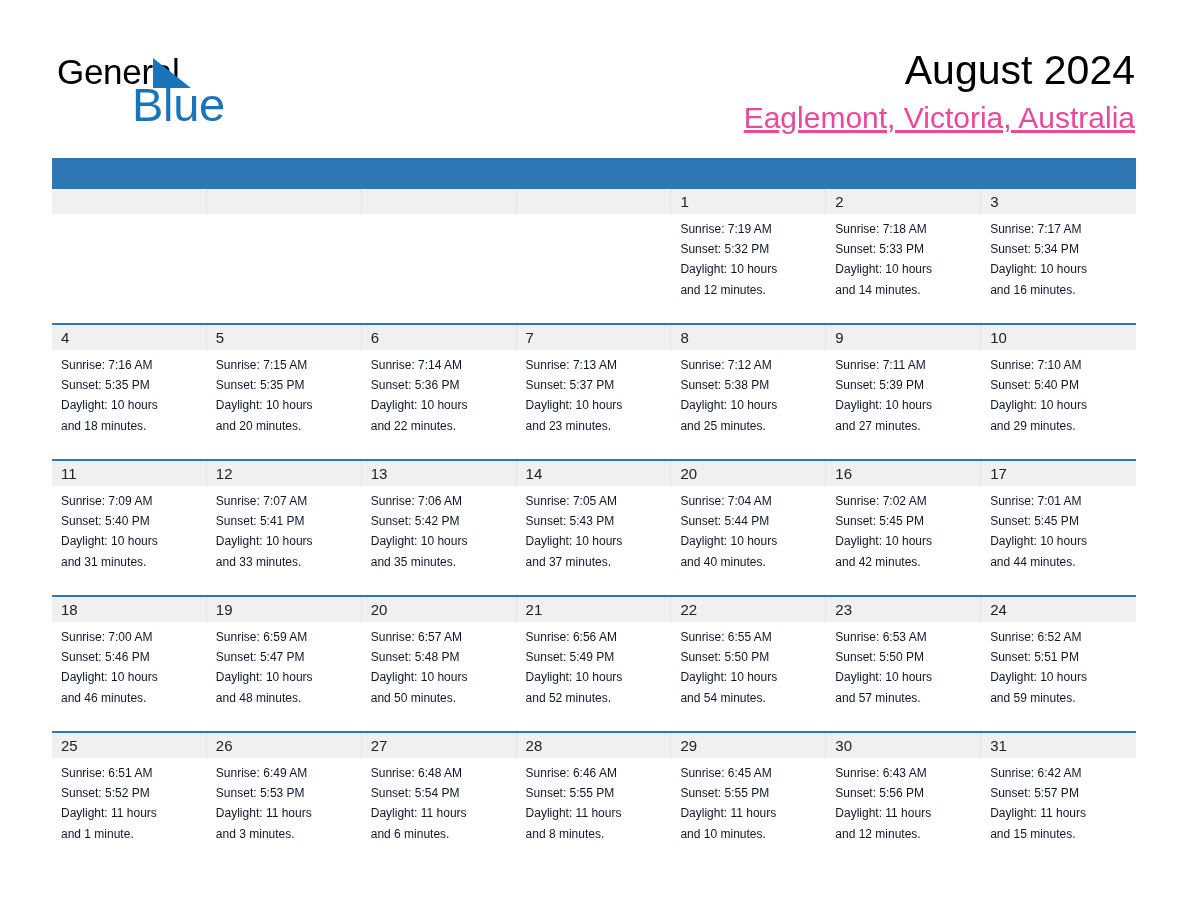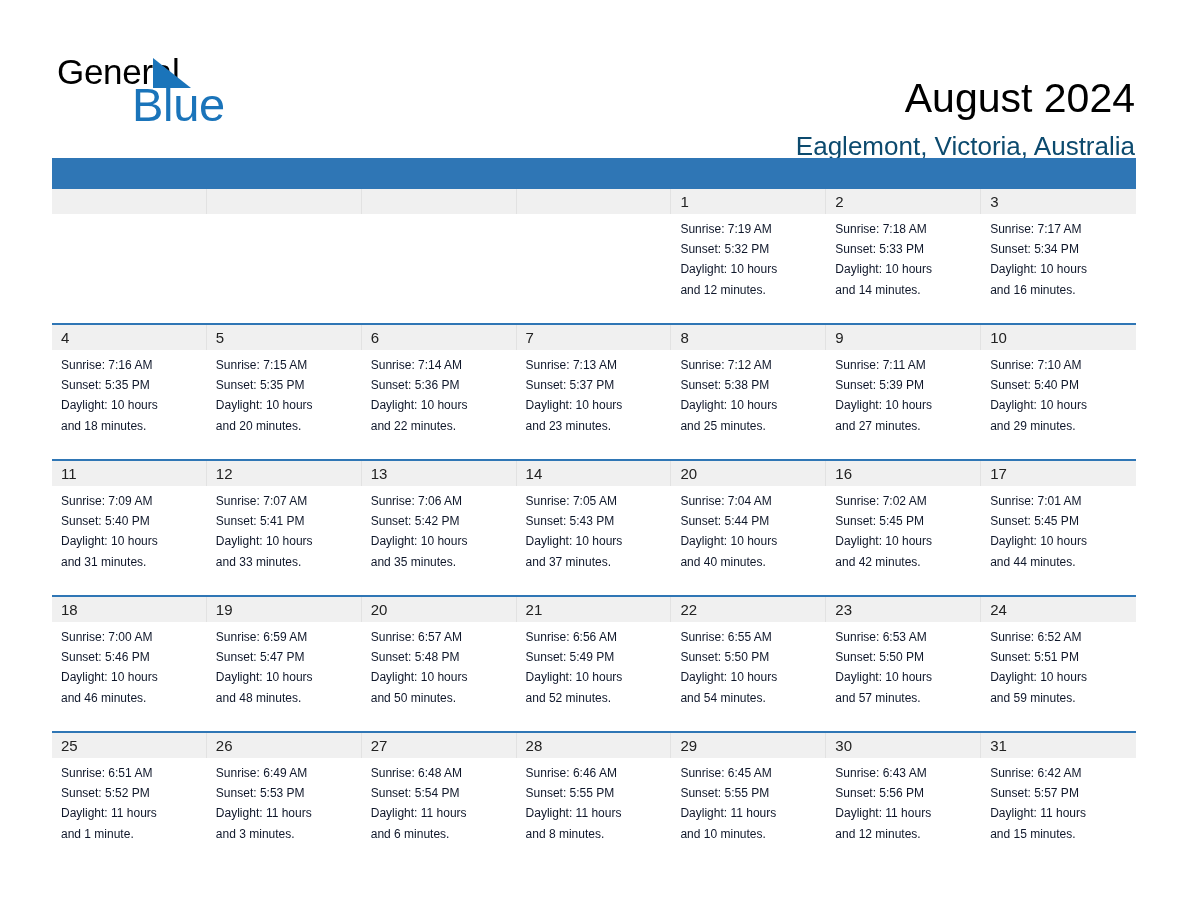--- a/index.html
+++ b/index.html
@@ -64,36 +64,36 @@
     color: #1a74ba;
     letter-spacing: -0.3px;
     font-weight: 400;
   }
 
   .title-block {
     position: absolute;
     right: 53px;
     top: 44px;
     text-align: right;
-    margin-top: 28px;
   }
   .cal-title {
     font-size: 41px;
     line-height: 52px;
     color: #000000;
     font-weight: 400;
     white-space: nowrap;
   }
   .cal-subtitle {
-    font-size: 26px;
+    font-size: 30px;
     line-height: 32px;
-    color: #0c4a6e;
+    color: #ec4899;
     font-weight: 400;
     white-space: nowrap;
     margin-top: 6px;
+    text-decoration: underline;
   }
 
   
   .calendar {
     position: absolute;
     left: 52px;
     top: 158px;
     width: 1084px;
   }
 

